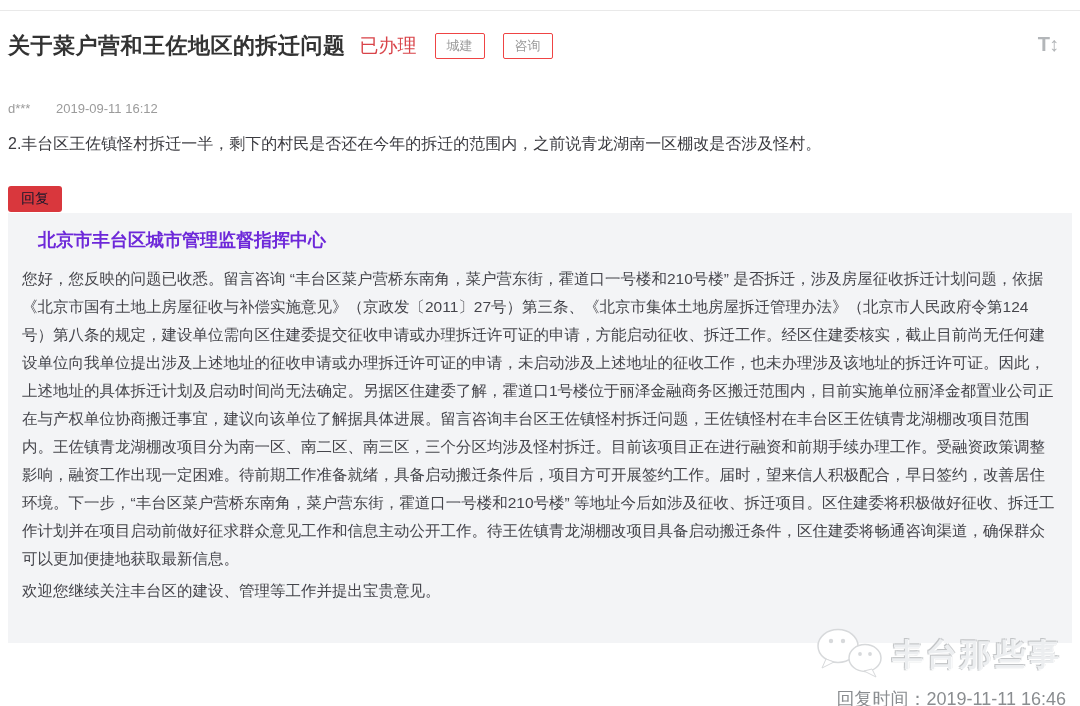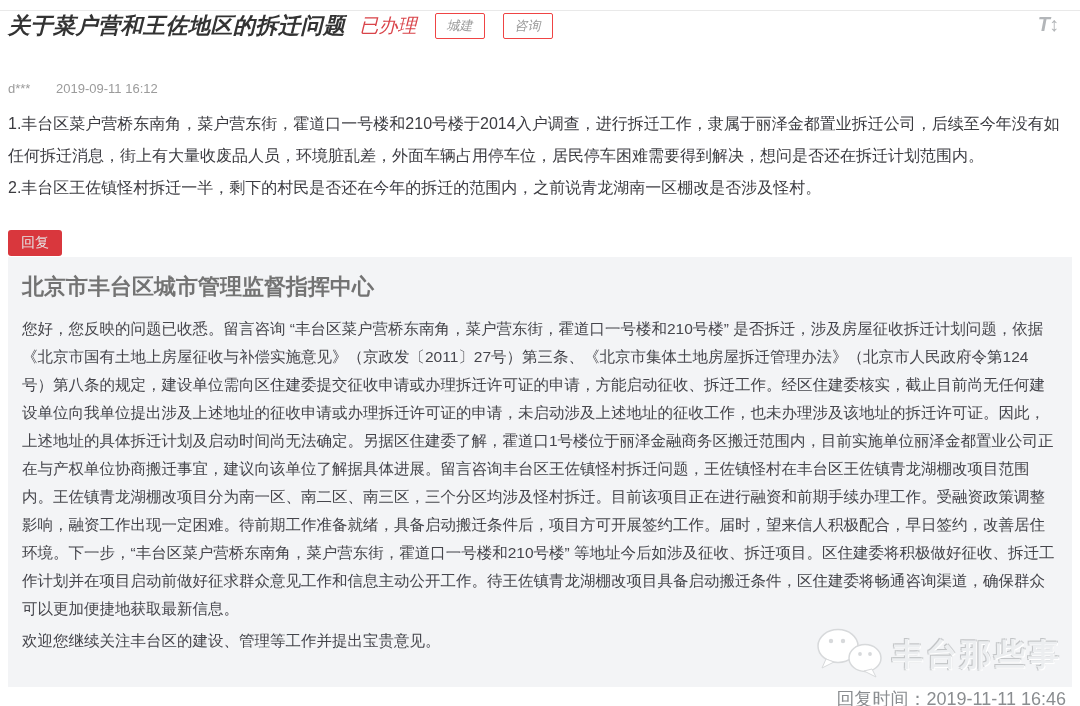--- a/index.html
+++ b/index.html
@@ -14,22 +14,22 @@
   .top-divider {
     height: 10px;
     border-bottom: 1px solid #e9e9e9;
   }
   .content {
     padding: 0 10px 0 8px;
   }
   .title-row {
     display: flex;
     align-items: center;
+    margin-top: 20px;
     position: relative;
-    font-style: italic;
   }
   .page-title {
     font-size: 22px;
     font-weight: 700;
     color: #333333;
     letter-spacing: 0.5px;
   }
   .status-badge {
     font-size: 19px;
     color: #d9444a;
@@ -69,37 +69,37 @@
     margin: 0;
     font-size: 16px;
     line-height: 32px;
     color: #3b3b40;
   }
   .question-body p.thanks { margin-top: 24px; }
   .reply-tab {
     display: inline-block;
     margin: 26px 0 0 8px;
     background: #d9373d;
-    color: #e5e5e5;
+    color: #0f172a;
     font-size: 14px;
     padding: 4px 13px;
     border-radius: 3px;
   }
   .reply-panel {
     margin: 1px 8px 0 8px;
     background: #f3f4f6;
     height: 430px;
     padding: 13px 16px 0 14px;
     box-sizing: border-box;
   }
   .agency-title {
-    font-size: 22px;
+    font-size: 18px;
     font-weight: 700;
-    color: #737373;
-    margin: 2px 0 0 0;
+    color: #6d28d9;
+    margin: 2px 0 0 16px;
   }
   .reply-body { margin-top: 13px; }
   .reply-body p {
     margin: 0;
     font-size: 15.5px;
     line-height: 28px;
     color: #45454b;
   }
   .reply-body p + p { margin-top: 4px; }
   .reply-time {
@@ -145,21 +145,20 @@
     <span class="tag">咨询</span>
     <span class="font-size-icon">T↕</span>
   </div>
 
   <div class="meta-row">
     <span class="author">d***</span>
     <span class="post-time">2019-09-11 16:12</span>
   </div>
 
   <div class="question-body">
-    <p>1.丰台区菜户营桥东南角，菜户营东街，霍道口一号楼和210号楼于2014入户调查，进行拆迁工作，隶属于丽泽金都置业拆迁公司，后续至今年没有如任何拆迁消息，街上有大量收废品人员，环境脏乱差，外面车辆占用停车位，居民停车困难需要得到解决，想问是否还在拆迁计划范围内。</p>
     <p>2.丰台区王佐镇怪村拆迁一半，剩下的村民是否还在今年的拆迁的范围内，之前说青龙湖南一区棚改是否涉及怪村。</p>
   </div>
 
 </div>
 
 <div class="reply-tab">回复</div>
 
 <div class="reply-panel">
   <div class="agency-title">北京市丰台区城市管理监督指挥中心</div>
   <div class="reply-body">

